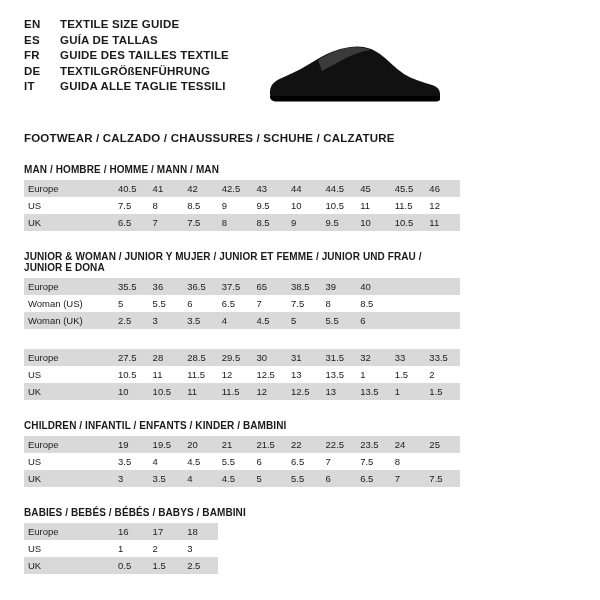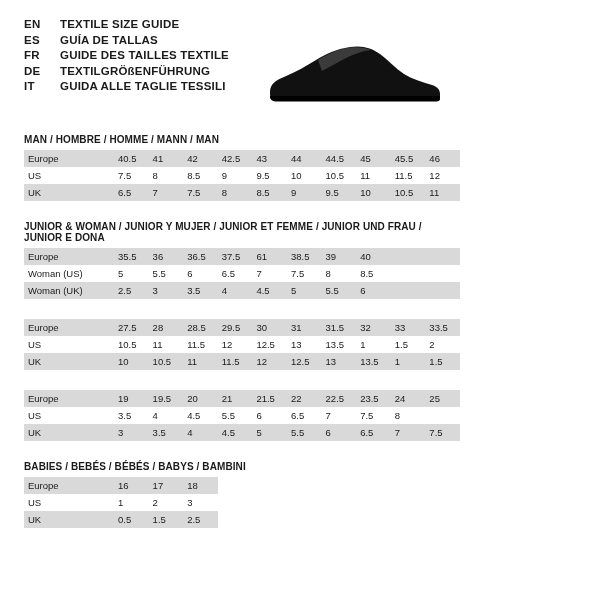--- a/index.html
+++ b/index.html
@@ -130,20 +130,21 @@
 
     <div class="shoe-art">
       <svg width="180" height="70" viewBox="0 0 180 70" xmlns="http://www.w3.org/2000/svg">
         <path fill="#111111" d="M8,52 C8,44 14,40 22,37 C34,32 44,26 54,20 C64,14 74,9 88,7 C100,5 110,8 118,14 C126,20 133,28 142,34 C150,39 160,42 170,45 C176,47 178,50 178,54 L178,58 C178,60 176,61 174,61 L16,61 C11,61 8,58 8,54 Z"></path>
         <path fill="#000000" d="M8,56 L178,56 L178,59 C178,60.5 176.5,61.5 174.5,61.5 L15,61.5 C10.5,61.5 8,59.5 8,57 Z"></path>
         <path fill="#ffffff" opacity="0.18" d="M56,20 C66,14 76,9 88,7.5 C96,6.6 103,7.4 109,10 C100,11 92,14 84,18 C76,22 68,27 60,31 Z"></path>
       </svg>
     </div>
   </div>
 
+  <div class="section-title">FOOTWEAR / CALZADO / CHAUSSURES / SCHUHE / CALZATURE</div>
 
   <div class="group g-man">
     <div class="group-title">MAN / HOMBRE / HOMME / MANN / MAN</div>
     <table class="sizes">
       <tbody>
         <tr class="shaded">
           <td class="label">Europe</td>
           <td>40.5</td>
           <td>41</td>
           <td>42</td>
@@ -188,21 +189,21 @@
   <div class="group g-junior">
     <div class="group-title">JUNIOR &amp; WOMAN / JUNIOR Y MUJER / JUNIOR ET FEMME / JUNIOR UND FRAU / JUNIOR E DONA</div>
     <table class="sizes">
       <tbody>
         <tr class="shaded">
           <td class="label">Europe</td>
           <td>35.5</td>
           <td>36</td>
           <td>36.5</td>
           <td>37.5</td>
-          <td>61</td>
+          <td>65</td>
           <td>38.5</td>
           <td>39</td>
           <td>40</td>
           <td></td>
           <td></td>
         </tr>
         <tr class="plain">
           <td class="label">Woman (US)</td>
           <td>5</td>
           <td>5.5</td>
@@ -272,20 +273,21 @@
           <td>13</td>
           <td>13.5</td>
           <td>1</td>
           <td>1.5</td>
         </tr>
       </tbody>
     </table>
   </div>
 
   <div class="group g-children">
+    <div class="group-title">CHILDREN / INFANTIL / ENFANTS / KINDER / BAMBINI</div>
     <table class="sizes">
       <tbody>
         <tr class="shaded">
           <td class="label">Europe</td>
           <td>19</td>
           <td>19.5</td>
           <td>20</td>
           <td>21</td>
           <td>21.5</td>
           <td>22</td>

